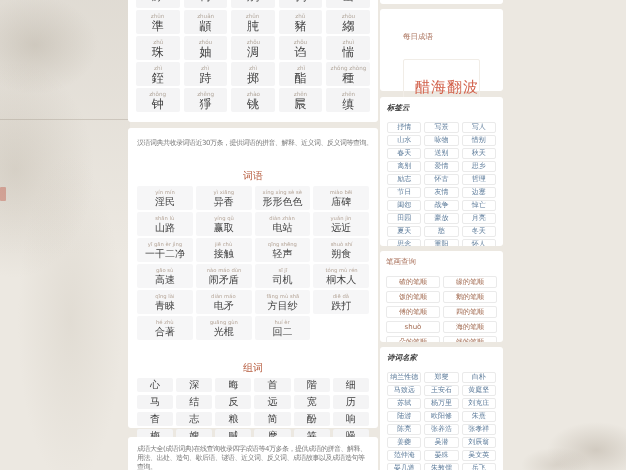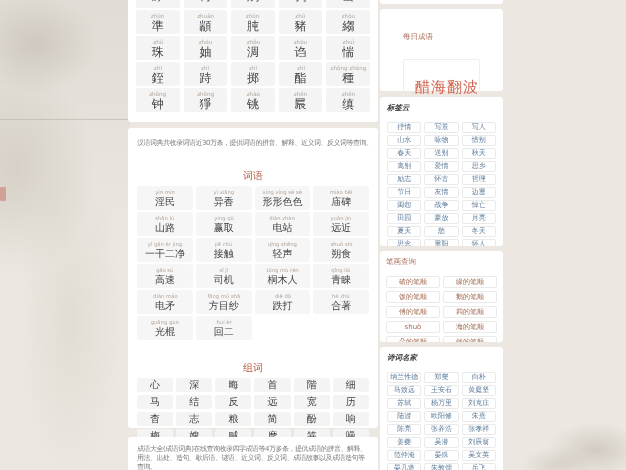--- a/index.html
+++ b/index.html
@@ -251,20 +251,24 @@
       <span class="word-py">qīng shēng</span>
       <span class="word-w">轻声</span>
     </div>
       <div class="word-tile">
       <span class="word-py">shuò shí</span>
       <span class="word-w">朔食</span>
     </div>
       <div class="word-tile">
       <span class="word-py">gāo sù</span>
       <span class="word-w">高速</span>
+    </div>
+      <div class="word-tile">
+      <span class="word-py">nào máo dùn</span>
+      <span class="word-w">闹矛盾</span>
     </div>
       <div class="word-tile">
       <span class="word-py">sī jī</span>
       <span class="word-w">司机</span>
     </div>
       <div class="word-tile">
       <span class="word-py">tóng mù rén</span>
       <span class="word-w">桐木人</span>
     </div>
       <div class="word-tile">

